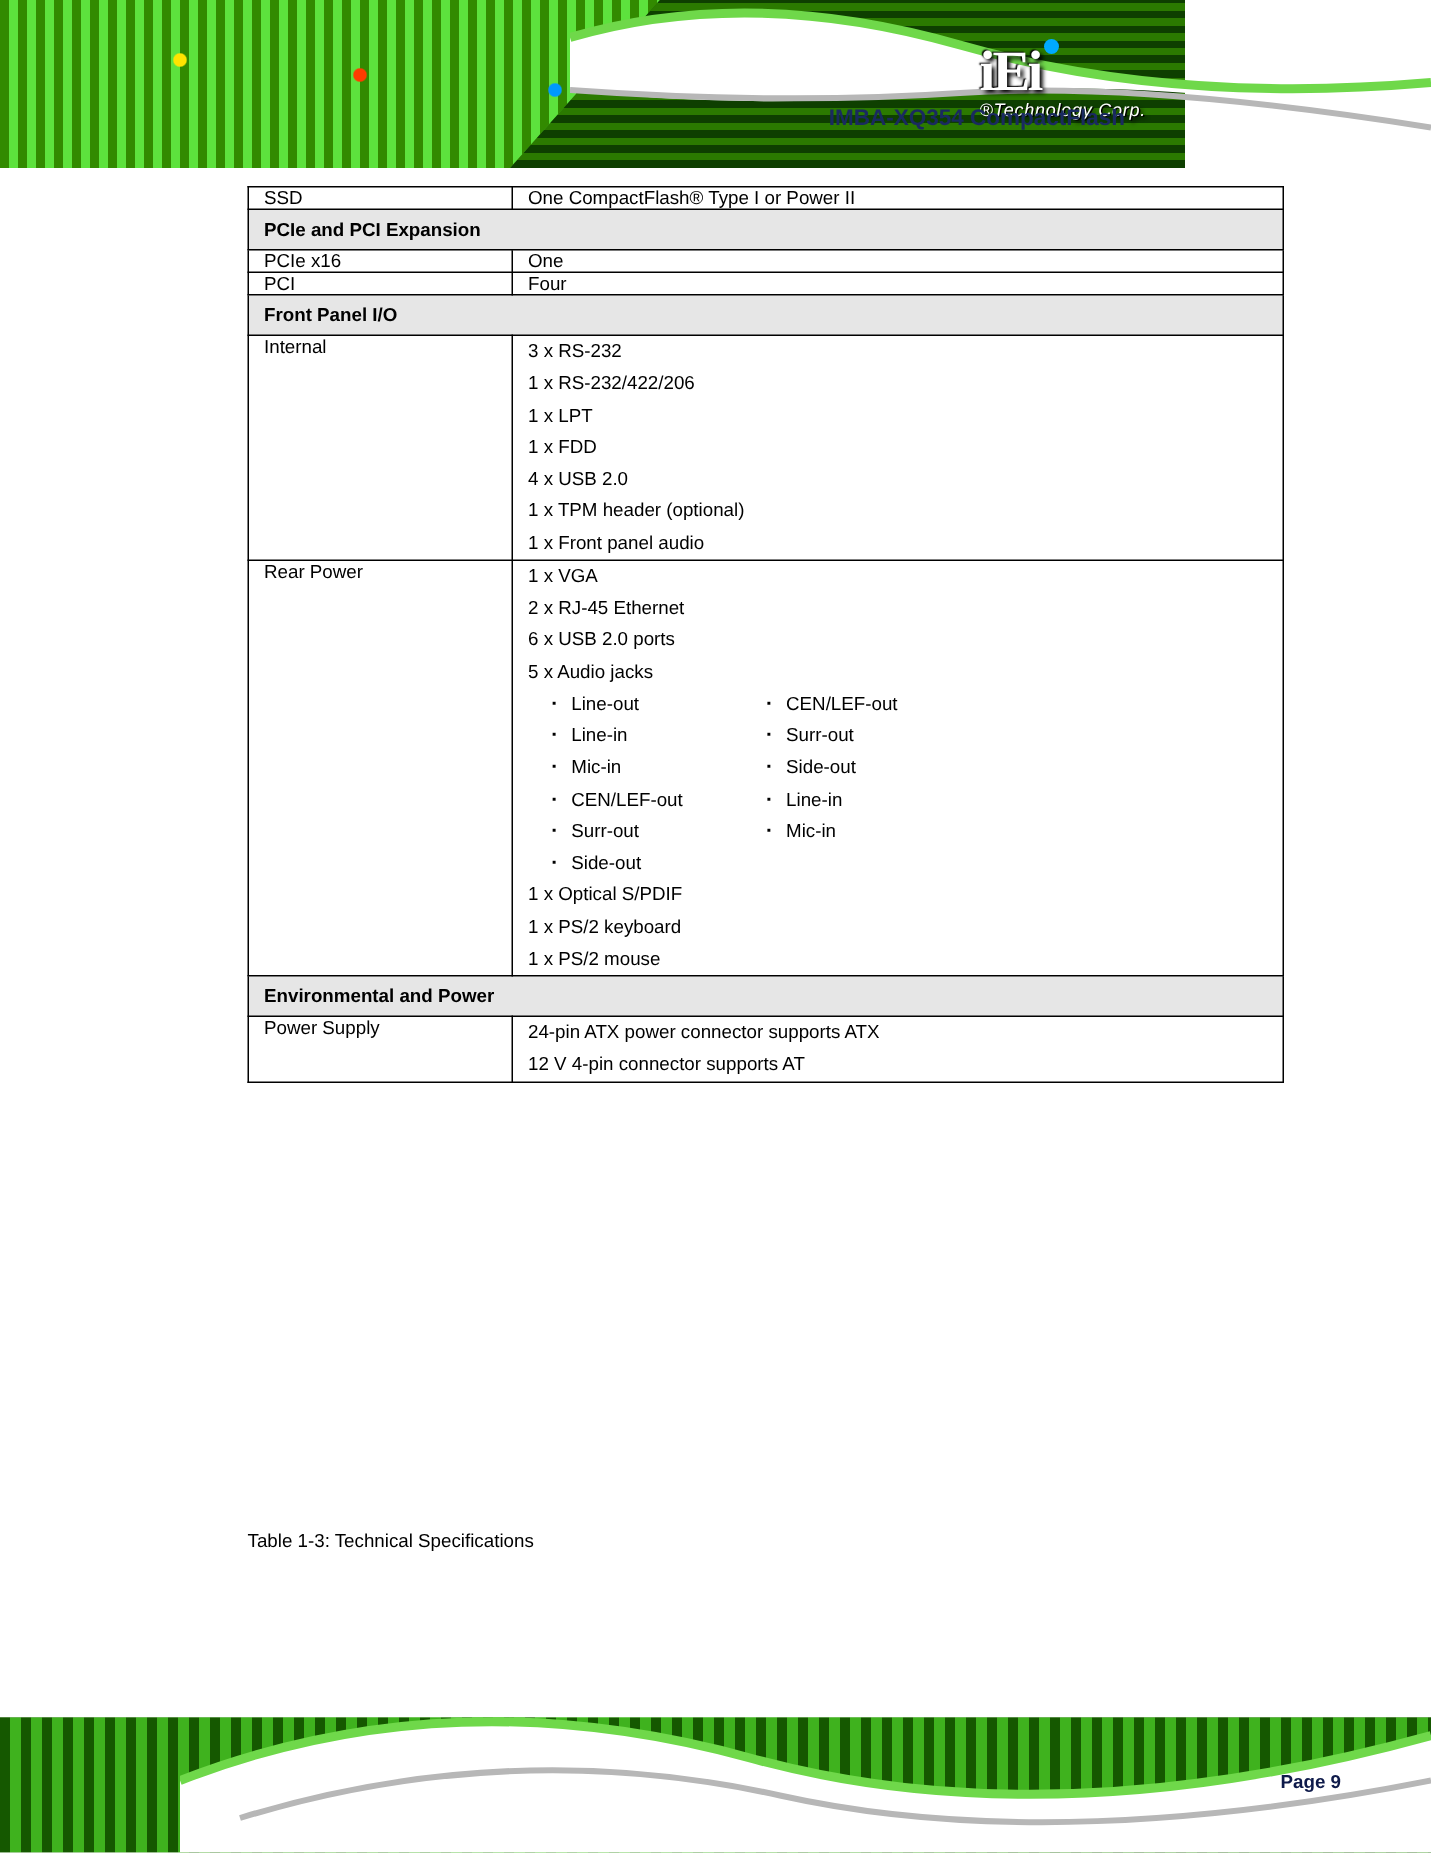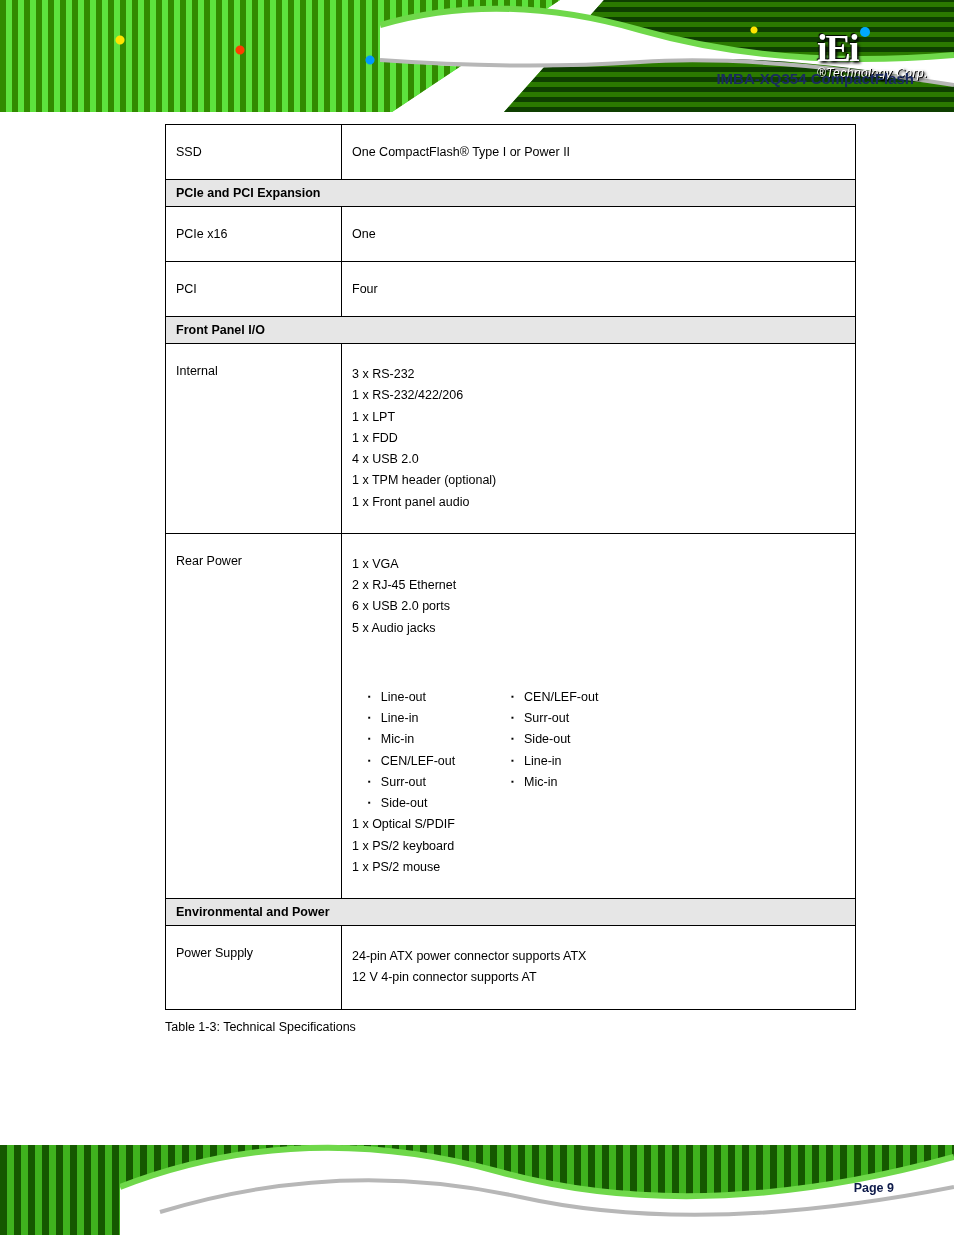--- a/index.html
+++ b/index.html
@@ -1,19 +1,19 @@
 <!DOCTYPE html>
 <html><head>
 <meta charset="utf-8">
 <style>
   * { box-sizing: border-box; margin: 0; padding: 0; }
   html, body { width: 954px; height: 1235px; font-family: Arial, Helvetica, sans-serif; background: #fff; position: relative; overflow: hidden; }
 
   
-  .top-banner { position: absolute; top: 0; left: 0; width: 954px; height: 112px; padding-left: 44px; }
+  .top-banner { position: absolute; top: 0; left: 0; width: 790px; height: 112px; padding-left: 44px; }
   .top-pcb-left  { position: absolute; top: 0; left: 0;  width: 560px; height: 112px;
     background:
       radial-gradient(circle at 120px 40px, #ffe400 4px, transparent 5px),
       radial-gradient(circle at 240px 50px, #ff3c00 4px, transparent 5px),
       radial-gradient(circle at 370px 60px, #0098ff 4px, transparent 5px),
       repeating-linear-gradient(90deg, #328a00 0 6px, #5de23d 6px 12px),
       linear-gradient(135deg, #2b7a00 0%, #6be04a 100%);
     clip-path: polygon(0 0, 100% 0, 70% 100%, 0 100%);
   }
   .top-pcb-right { position: absolute; top: 0; right: 0; width: 500px; height: 112px;
@@ -28,26 +28,26 @@
   .logo-block { position: absolute; top: 26px; right: 26px; text-align: left; }
   .logo-iei   { font-family: Georgia, 'Times New Roman', serif; font-size: 38px; font-weight: bold;
     color: #fff; text-shadow: 2px 2px 3px #000, -1px -1px 1px #000; letter-spacing: -2px; }
   .logo-r     { font-size: 14px; vertical-align: top; color:#fff; text-shadow:1px 1px 2px #000;}
   .logo-dot   { display: inline-block; width: 10px; height: 10px; border-radius: 50%; background: #00aaff; margin: 0 2px; vertical-align: 24px;}
   .logo-sub   { font-size: 12px; font-weight: normal; color: #fff; text-shadow: 1px 1px 0 #000, 2px 2px 3px #000; letter-spacing: 0.5px; margin-top:-4px; font-style: italic;}
   .doc-title  { position: absolute; top: 70px; right: 40px; font-size: 15px; font-weight: bold; color: #1a2a60; }
 
   
   .spec-table { position: absolute; top: 124px; left: 165px; width: 691px; border-collapse: collapse; font-size: 12.5px; color: #000; }
-  .spec-table td, .spec-table th { border: 1px solid #000; padding: 20px 10px; vertical-align: top; text-align: left; }
+  .spec-table td, .spec-table th { border: 1px solid #000; padding: 0 10px; vertical-align: top; text-align: left; }
   .spec-table .col-label { width: 176px; font-weight: normal; }
   .spec-table .section-hdr { background: #e6e6e6; font-weight: bold; }
   .spec-table .section-hdr td { padding: 6px 10px; margin-top: 40px; }
   .inline-two-col { display: flex; gap: 40px; }
-  .inline-two-col ul { list-style: none; padding-left: 16px; margin-top: 48px; }
+  .inline-two-col ul { list-style: none; padding-left: 16px; }
   .inline-two-col li::before { content: "▪"; font-size: 8px; margin-right: 10px; vertical-align: 2px; }
   .multi-line { line-height: 1.7; }
   .nowrap { white-space: nowrap;}
 
   .table-caption { position: absolute; top: 1020px; left: 165px; font-size: 12.5px; font-weight: normal; }
 
   
   .bottom-banner { position: absolute; bottom: 0; left: 0; width: 954px; height: 118px; }
   .bot-pcb { position: absolute; bottom: 0; left: 0; width: 954px; height: 90px;
     background:

